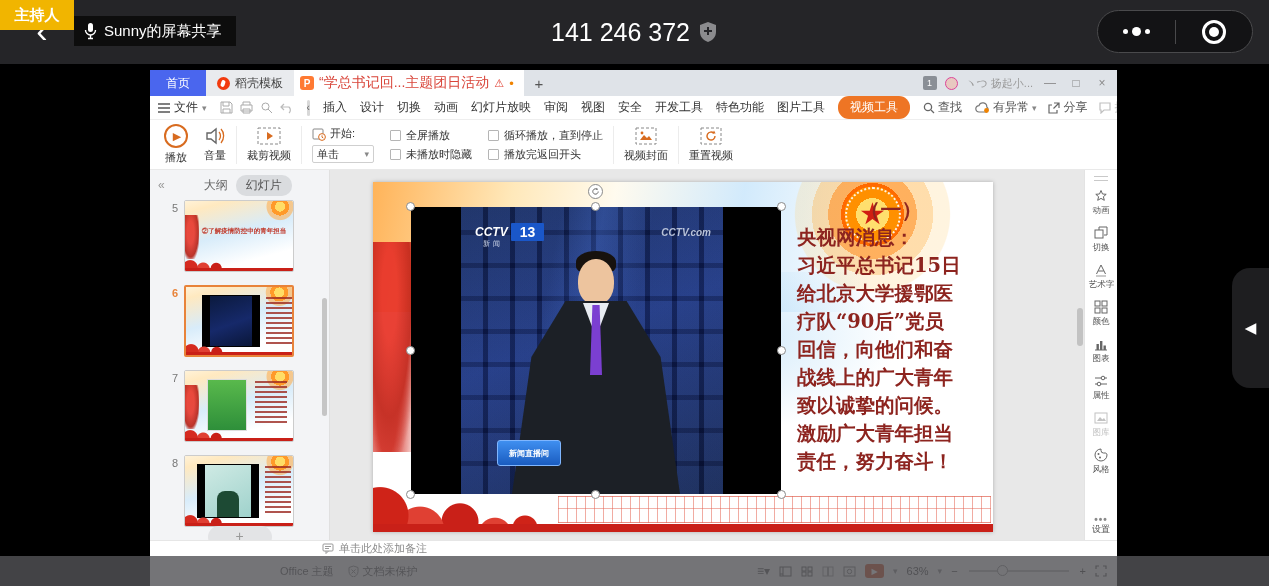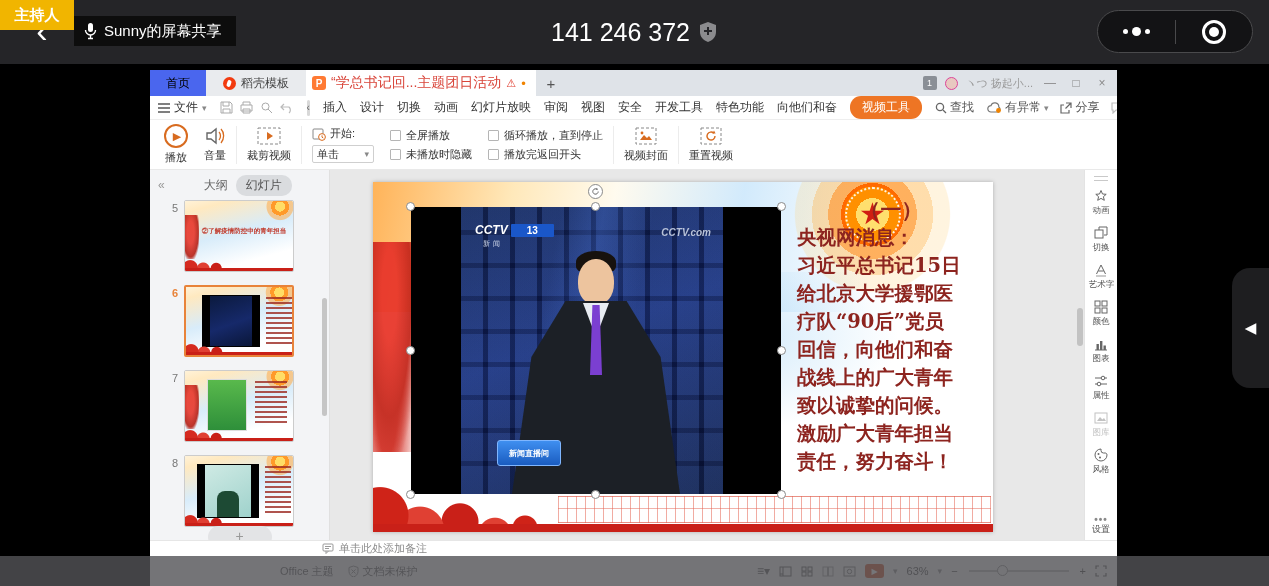--- a/index.html
+++ b/index.html
@@ -23,22 +23,22 @@
   .dots i:nth-child(1){width:5px;height:5px;} .dots i:nth-child(2){width:9px;height:9px;} .dots i:nth-child(3){width:5px;height:5px;}
   .rec { width:24px; height:24px; border:3px solid #fff; border-radius:50%; position:relative; }
   .rec::after { content:""; position:absolute; left:50%; top:50%; width:10px; height:10px; margin:-5px 0 0 -5px;
     background:#fff; border-radius:50%; }
 
   
   .wps { position:absolute; left:150px; top:70px; width:967px; height:516px; background:#fff; overflow:hidden; }
 
   
   .tabbar { position:relative; height:26px; background:#dfe3e8; display:flex; align-items:stretch; font-size:12px; }
-  .tab-home { width:56px; background:#4a66ee; color:#000000; display:flex; align-items:center; justify-content:center; cursor:pointer; }
-  .tab-docer { width:100px; background:#e9ebee; color:#444; display:flex; align-items:center; justify-content:center; gap:5px; cursor:pointer; }
+  .tab-home { width:56px; background:#4a66ee; color:#ffffff; display:flex; align-items:center; justify-content:center; cursor:pointer; }
+  .tab-docer { width:88px; background:#e9ebee; color:#444; display:flex; align-items:center; justify-content:center; gap:5px; cursor:pointer; }
   .docer-logo { width:13px; height:13px; border-radius:50%; background:#f23b0f; position:relative; }
   .docer-logo::after{content:"";position:absolute;left:4px;top:3px;width:4px;height:7px;background:#fff;border-radius:2px;transform:rotate(18deg);}
   .tab-doc { width:230px; background:#fff; display:flex; align-items:center; gap:5px; padding:0 6px; cursor:pointer; }
   .pp-ic { width:14px; height:14px; background:#ff7a33; border-radius:3px; color:#fff; font-size:10px; font-weight:bold;
     display:flex; align-items:center; justify-content:center; }
   .tab-doc-label { color:#d9453a; font-size:14px; white-space:nowrap; overflow:hidden; }
   .warn { color:#e03c2e; font-size:11px; } .odot { color:#f08300; font-size:13px; }
   .tab-add { width:30px; display:flex; align-items:center; justify-content:center; color:#555; font-size:15px; cursor:pointer; }
   .tab-right { position:absolute; right:0; top:0; height:26px; display:flex; align-items:center; gap:8px; padding-right:6px; }
   .one-badge { width:14px; height:14px; background:#8a8f96; color:#fff; font-size:9px; display:flex; align-items:center; justify-content:center; border-radius:2px; }
@@ -141,21 +141,21 @@
       linear-gradient(rgba(0,0,0,0) 0 11px, rgba(224,76,56,.5) 11px 12px, rgba(0,0,0,0) 12px); }
   .red-strip { position:absolute; left:0; right:0; bottom:0; height:8px; background:#c92018; }
 
   .videobox { position:absolute; left:38px; top:25px; width:370px; height:287px; background:#000; }
   .studio { position:absolute; left:50px; right:58px; top:0; bottom:0;
     background: linear-gradient(100deg, rgba(0,0,0,0) 32%, rgba(90,140,255,.22) 46%, rgba(0,0,0,0) 62%),
       repeating-linear-gradient(90deg, rgba(110,150,250,.13) 0 22px, rgba(5,10,40,.35) 22px 27px),
       repeating-linear-gradient(0deg, rgba(110,150,250,.10) 0 28px, rgba(5,10,40,.3) 28px 33px),
       linear-gradient(160deg, #0c1c44 0%, #15296b 45%, #0a1635 100%); overflow:hidden; }
   .cctv-logo { position:absolute; left:14px; top:16px; color:#fff; font-size:12px; font-weight:bold; font-style:italic; display:flex; gap:3px; align-items:center; }
-  .cctv-13 { background:#1a57c9; font-style:normal; font-size:10px; padding:1px 16px; border-radius:1px; }
+  .cctv-13 { background:#1a57c9; font-style:normal; font-size:14px; padding:1px 9px; border-radius:1px; }
   .cctv-sub { position:absolute; left:22px; top:32px; color:#cdd6ea; font-size:7px; letter-spacing:3px; }
   .cctv-site { position:absolute; right:12px; top:20px; color:#b8c2d8; font-size:10px; font-weight:bold; font-style:italic; }
   .anchor-head { position:absolute; left:50%; top:52px; width:36px; height:46px; margin-left:-14px; background:#edc49e; border-radius:48% 48% 46% 46%; }
   .anchor-hair { position:absolute; left:50%; top:44px; width:40px; height:22px; margin-left:-16px; background:#17120e; border-radius:50% 50% 30% 30%; }
   .anchor-body { position:absolute; left:50%; top:94px; width:170px; height:200px; margin-left:-81px; background:#1c2026;
     clip-path:polygon(32% 0, 68% 0, 88% 28%, 100% 100%, 0 100%, 12% 28%); }
   .anchor-shirt { position:absolute; left:50%; top:96px; width:26px; height:34px; margin-left:-9px; background:#e8ecf2;
     clip-path:polygon(0 0, 100% 0, 50% 100%); }
   .anchor-tie { position:absolute; left:50%; top:98px; width:12px; height:70px; margin-left:-2px; background:#7b3fd1;
     clip-path:polygon(20% 0, 80% 0, 100% 100%, 0 100%); }
@@ -290,21 +290,21 @@
       <span class="menu-item">插入</span>
       <span class="menu-item">设计</span>
       <span class="menu-item">切换</span>
       <span class="menu-item">动画</span>
       <span class="menu-item">幻灯片放映</span>
       <span class="menu-item">审阅</span>
       <span class="menu-item">视图</span>
       <span class="menu-item">安全</span>
       <span class="menu-item">开发工具</span>
       <span class="menu-item">特色功能</span>
-      <span class="menu-item">向他们和奋</span>
+      <span class="menu-item">图片工具</span>
       <span class="menu-pill">视频工具</span>
       <div class="menu-find">
         <svg width="12" height="12" viewBox="0 0 12 12">
           <circle cx="5" cy="5" r="3.6" fill="none" stroke="#666" stroke-width="1.3"></circle>
             <path d="M8 8l3 3" stroke="#666" stroke-width="1.3"></path>
           </svg>
         <span>查找</span>
       </div>
       <div class="menu-right">
         <div class="mr-item">

